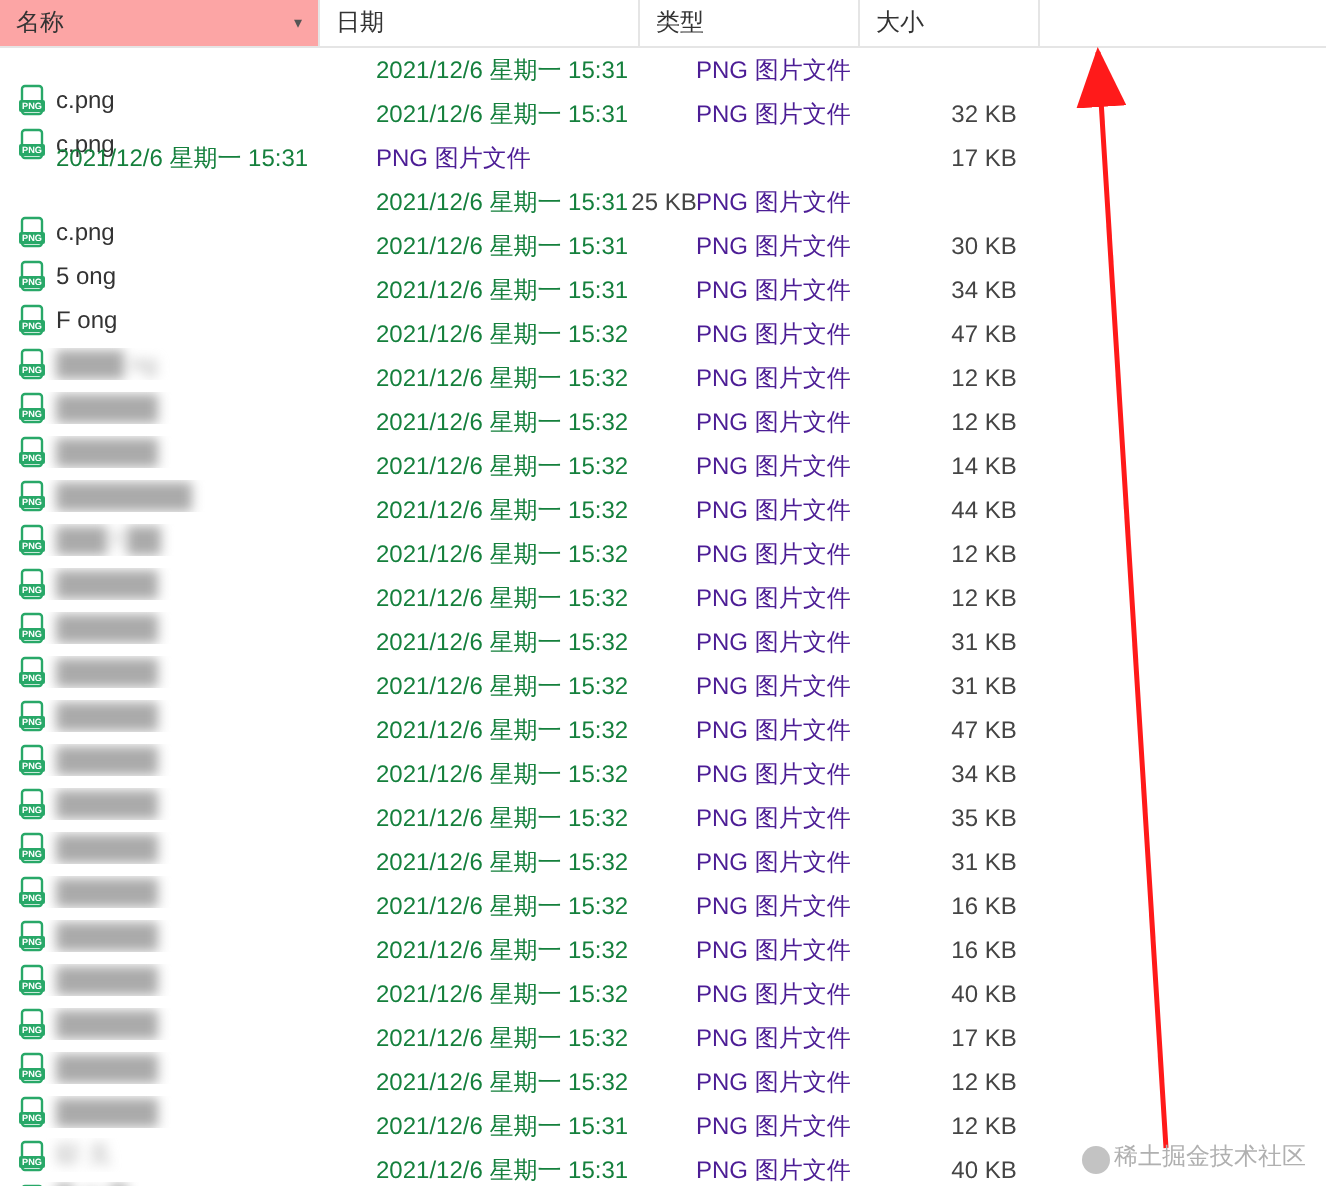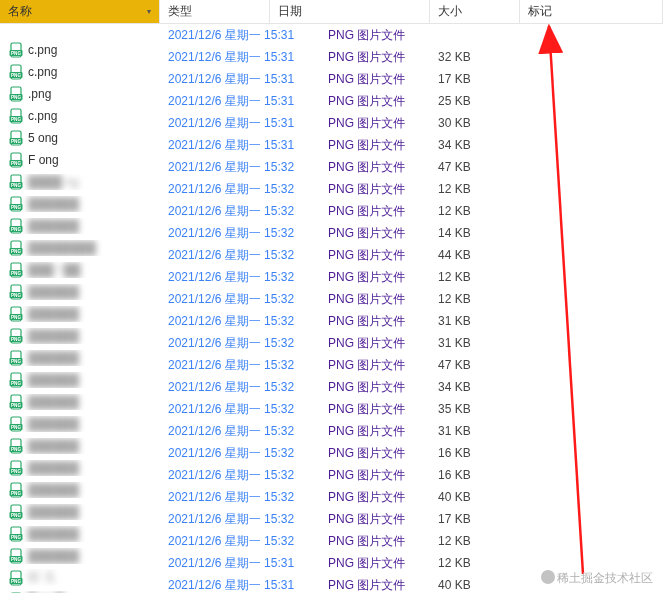--- a/index.html
+++ b/index.html
@@ -21,44 +21,44 @@
     user-select: none;
   }
   .col-header {
     padding: 4px 8px;
     border-right: 1px solid #e5e5e5;
     display: flex;
     align-items: center;
     white-space: nowrap;
   }
   .col-header.sorted {
-    background: #eab308;
+    background: #fca5a5;
   }
   .sort-caret {
     margin-left: auto;
     font-size: 8px;
     color: #555;
   }
   .col-name { width: 160px; flex-shrink: 0; }
   .col-date { width: 160px; flex-shrink: 0; }
   .col-type { width: 110px; flex-shrink: 0; }
   .col-size { width: 90px;  flex-shrink: 0; text-align: left; padding-right: 3px;}
   .col-tag  { flex: 1; }
   .list { }
   .row {
     display: flex;
     height: 22px;
     align-items: center;
     padding: 0;
   }
   .cell { padding: 0 8px; white-space: nowrap; overflow: hidden; text-overflow: ellipsis; }
   .cell.name { width: 160px; flex-shrink: 0; display:flex; align-items:center; gap:4px;margin-top:29px; }
-  .cell.date { width: 160px; flex-shrink: 0; color:#3b82f6;}
+  .cell.date { width: 160px; flex-shrink: 0; color:#15803d;margin-left:20px;}
   .cell.type { width: 110px; flex-shrink: 0; color:#4c1d95;}
-  .cell.size { width: 90px;  flex-shrink: 0; text-align: left; padding-right: 14px; color:#444;margin-top:43px;}
+  .cell.size { width: 90px;  flex-shrink: 0; text-align: center; padding-right: 14px; color:#444;margin-top:43px;}
   .png-icon {
     width: 16px; height: 16px; flex-shrink:0;
     display:inline-flex; align-items:center; justify-content:center;
   }
   .blur {
     filter: blur(3px);
     color:#aaa;
   }
   
   .arrow-svg {
@@ -66,49 +66,46 @@
     top:0; left:0;
     width:663px; height:593px;
     pointer-events:none;
   }
   .watermark {
     position:absolute;
     right:10px; bottom:6px;
     font-size:12px;
     color:#b0b0b0;
     display:flex;
-    align-items:flex-start;
+    align-items:flex-end;
     gap:2px;
   }
   .watermark .logo {
     width:14px;height:14px;border-radius:50%;
     background:#c3c3c3;
     display:inline-block;
   }
 </style>
 </head>
 <body>
 
 <div class="header">
   <div class="col-header col-name sorted">
     <span>名称</span>
     <span class="sort-caret">▾</span>
   </div>
+  <div class="col-header col-date">
+    <span>日期</span>
+  </div>
   <div class="col-header col-type">
     <span>类型</span>
-  </div>
-  <div class="col-header col-date">
-    <span>日期</span>
   </div>
   <div class="col-header col-size">
     <span>大小</span>
   </div>
-  <div class="col-header col-tag">
-    <span>标记</span>
-  </div>
 </div>
 
 <div class="list" id="list">
     <div class="row">
       <div class="cell name">
         <span class="png-icon">
           <svg width="16" height="16" viewBox="0 0 16 16">
             <rect x="3" y="1" width="10" height="14" rx="1.5" fill="#ffffff" stroke="#28a868" stroke-width="1.2"></rect>
             <rect x="1.5" y="8" width="13" height="6" rx="1" fill="#28a868"></rect>
             <text x="8" y="12.7" font-size="4.6" text-anchor="middle" fill="#fff" font-family="Arial" font-weight="bold">PNG</text>
@@ -129,30 +126,20 @@
             <text x="8" y="12.7" font-size="4.6" text-anchor="middle" fill="#fff" font-family="Arial" font-weight="bold">PNG</text>
           </svg>
         </span>
         <span>c.png</span>
       </div>
       <div class="cell date">2021/12/6 星期一 15:31</div>
       <div class="cell type">PNG 图片文件</div>
       <div class="cell size">17 KB</div>
     </div>
     <div class="row">
-      <div class="cell name">
-        <span class="png-icon">
-          <svg width="16" height="16" viewBox="0 0 16 16">
-            <rect x="3" y="1" width="10" height="14" rx="1.5" fill="#ffffff" stroke="#28a868" stroke-width="1.2"></rect>
-            <rect x="1.5" y="8" width="13" height="6" rx="1" fill="#28a868"></rect>
-            <text x="8" y="12.7" font-size="4.6" text-anchor="middle" fill="#fff" font-family="Arial" font-weight="bold">PNG</text>
-          </svg>
-        </span>
-        <span>.png</span>
-      </div>
       <div class="cell date">2021/12/6 星期一 15:31</div>
       <div class="cell type">PNG 图片文件</div>
       <div class="cell size">25 KB</div>
     </div>
     <div class="row">
       <div class="cell name">
         <span class="png-icon">
           <svg width="16" height="16" viewBox="0 0 16 16">
             <rect x="3" y="1" width="10" height="14" rx="1.5" fill="#ffffff" stroke="#28a868" stroke-width="1.2"></rect>
             <rect x="1.5" y="8" width="13" height="6" rx="1" fill="#28a868"></rect>

